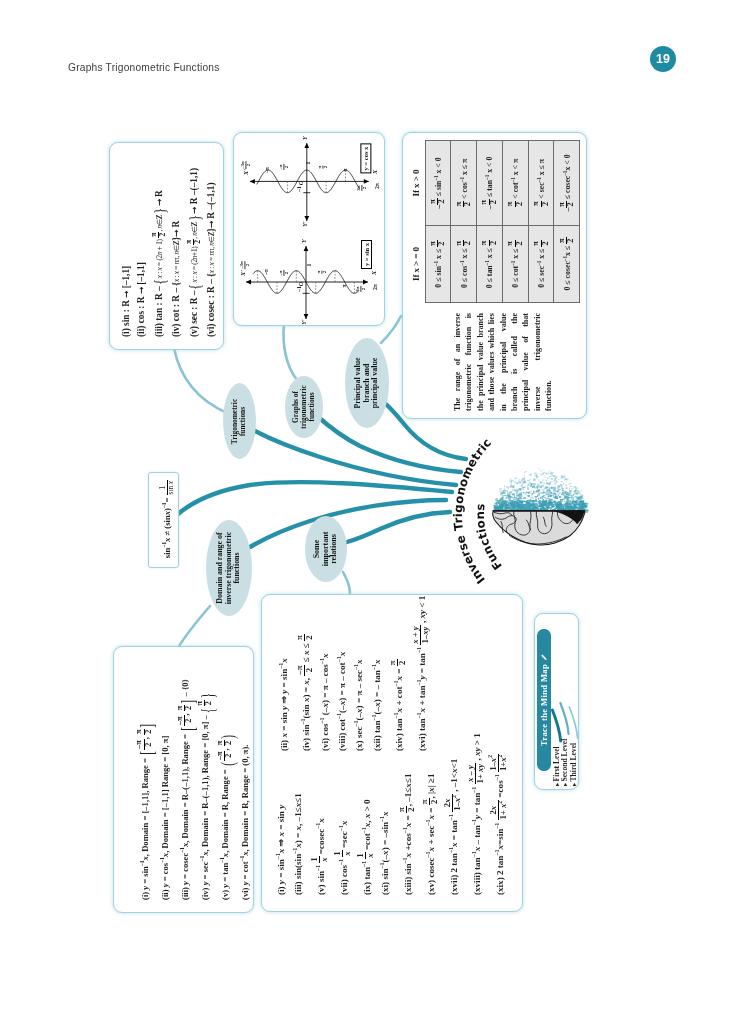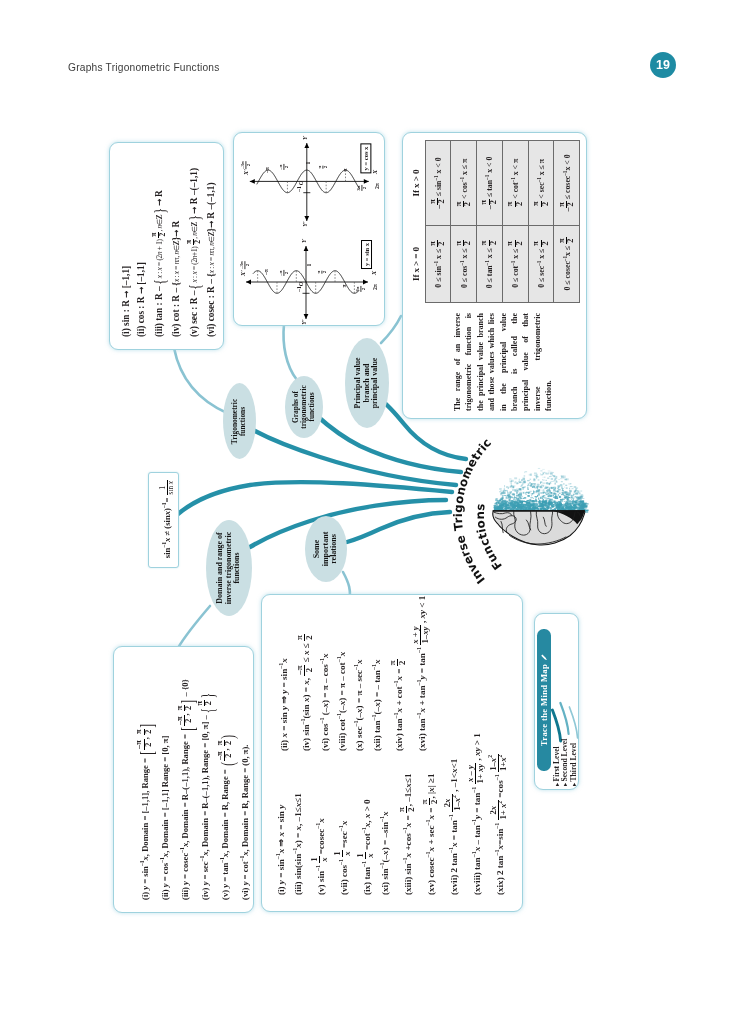--- a/index.html
+++ b/index.html
@@ -3,21 +3,21 @@
 <meta charset="utf-8">
 <title>Mind Map - Inverse Trigonometric Functions</title>
 <style>
   html,body{margin:0;padding:0;background:#fff;}
   body{width:745px;height:1024px;position:relative;overflow:hidden;
        font-family:"Liberation Serif",serif;color:#231f20;}
   .page{position:absolute;left:0;top:0;width:745px;height:1024px;}
 
   #hdr-title{position:absolute;left:68px;top:62px;font-family:"Liberation Sans",sans-serif;
       font-size:10.2px;color:#3b3b3b;letter-spacing:.22px;}
-  #pagebadge{position:absolute;left:650px;top:52px;width:26px;height:26px;border-radius:50%;
+  #pagebadge{position:absolute;left:650px;top:46px;width:26px;height:26px;border-radius:50%;
       background:#1e8ba3;color:#fff;font-family:"Liberation Sans",sans-serif;font-weight:bold;
       font-size:12.5px;display:flex;align-items:center;justify-content:center;line-height:1;}
 
   
   .rbox{position:absolute;border:1.25px solid #9fd2de;border-radius:9px;background:#fff;
         box-shadow:0 0 3.5px 1px rgba(168,216,229,.5);}
   
   .rot{position:absolute;transform-origin:0 0;left:0;top:100%;transform:rotate(-90deg);}
   .rot > .pad{position:relative;width:100%;height:100%;box-sizing:border-box;}
 

